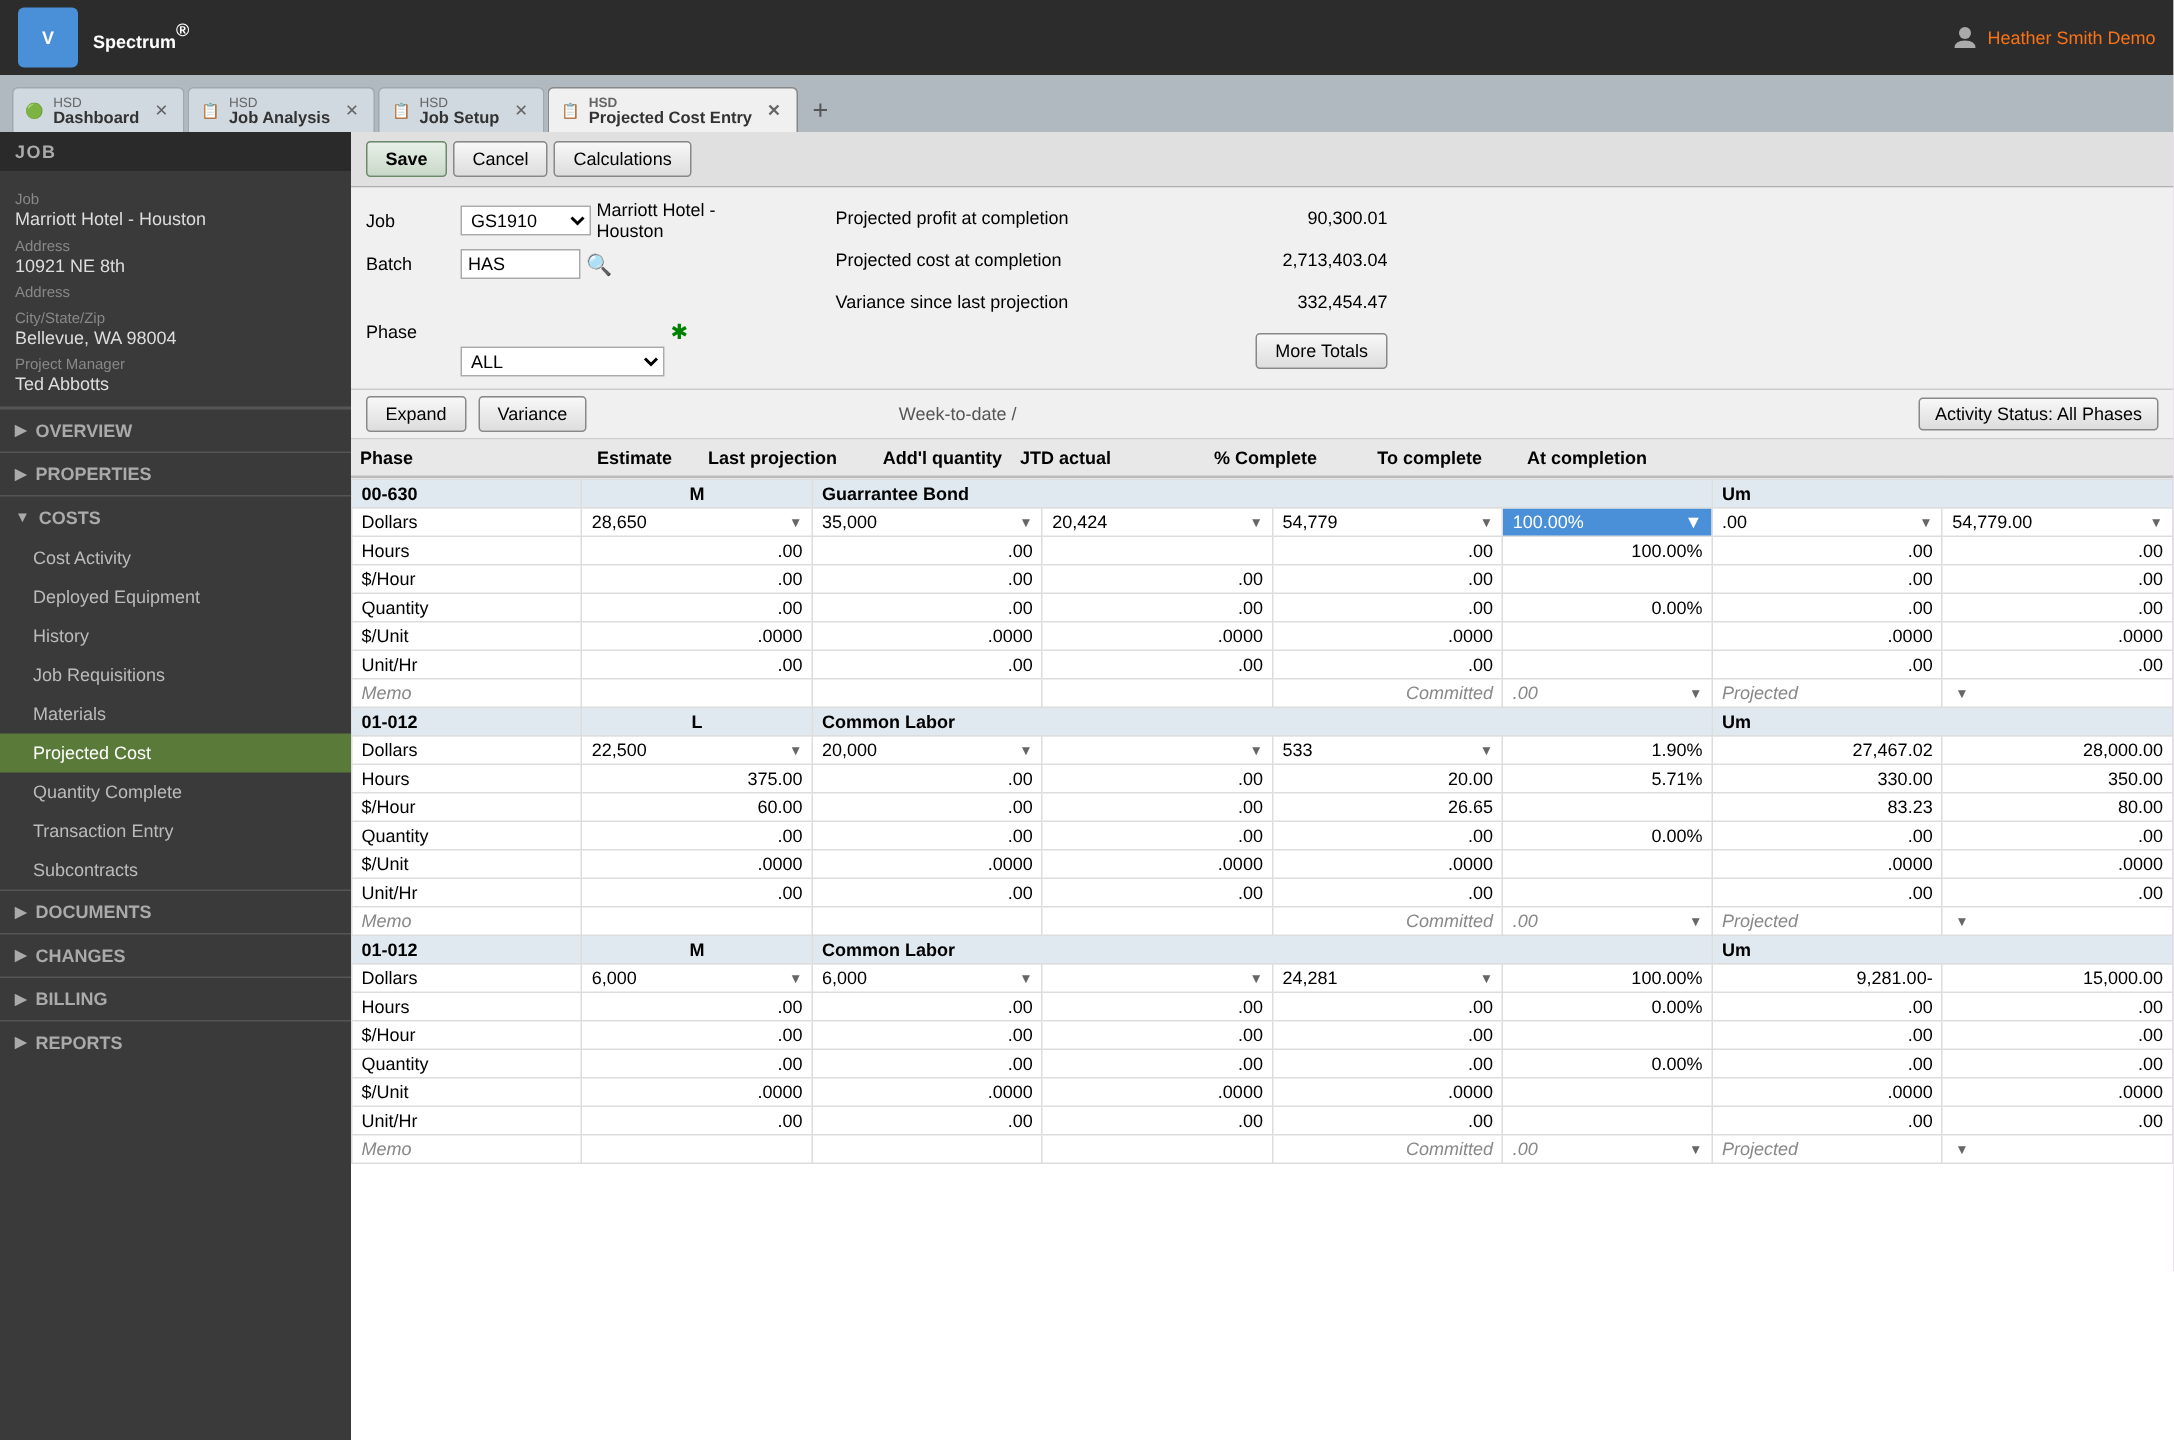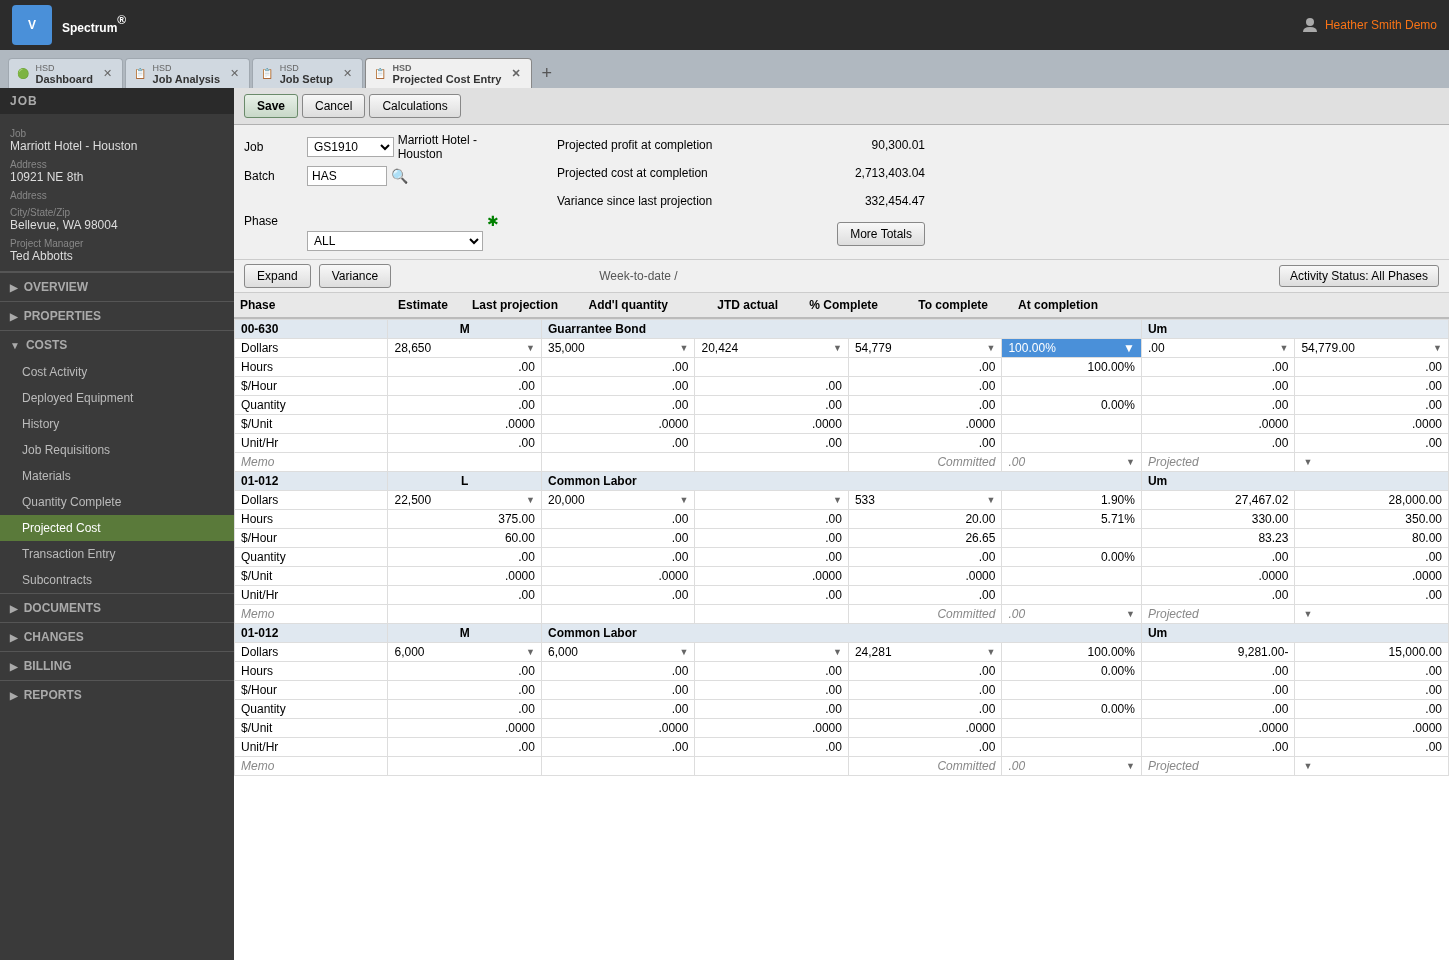--- a/index.html
+++ b/index.html
@@ -301,22 +301,22 @@
     <div class="sidebar-section">
       <div class="sidebar-section-header">
         <span class="arrow">▼</span>
         <span>COSTS</span>
       </div>
       <div class="sidebar-item">Cost Activity</div>
       <div class="sidebar-item">Deployed Equipment</div>
       <div class="sidebar-item">History</div>
       <div class="sidebar-item">Job Requisitions</div>
       <div class="sidebar-item">Materials</div>
+      <div class="sidebar-item active">Projected Cost</div>
       <div class="sidebar-item">Quantity Complete</div>
-      <div class="sidebar-item active">Projected Cost</div>
       <div class="sidebar-item">Transaction Entry</div>
       <div class="sidebar-item">Subcontracts</div>
     </div>
     <div class="sidebar-section">
       <div class="sidebar-section-header">
         <span class="arrow">▶</span>
         <span>DOCUMENTS</span>
       </div>
     </div>
     <div class="sidebar-section">
@@ -358,21 +358,21 @@
         </div>
 
         <span style="font-size:12px;">Batch</span>
         <div style="display:flex; gap:4px; align-items:center;">
           <input type="text" value="HAS" style="width: 80px; font-size: 12px; border: 1px solid rgb(170, 170, 170); padding: 2px 4px;">
           <span style="cursor:pointer; font-size:14px; color:#555;">🔍</span>
         </div>
 
         <span style="font-size:12px;">Phase</span>
         <div style="display:flex; gap:4px; align-items:center;">
-          <select style="width:176px; font-size:12px;margin-top:40px;">
+          <select style="width:136px; font-size:12px;margin-top:40px;">
             <option>ALL</option>
           </select>
           <span style="color:green; font-size:14px;">✱</span>
         </div>
       </div>
 
       <div style="display:grid; grid-template-columns: 230px 130px; gap:5px 8px; align-items:center; margin-left:30px;">
         <span>Projected profit at completion</span>
         <span style="text-align:right;">90,300.01</span>
 
@@ -393,21 +393,21 @@
       <button class="btn">Variance</button>
       <span style="margin-left:200px; font-size:12px; color:#555;">Week-to-date /</span>
       <button class="activity-status-btn">Activity Status: All Phases</button>
     </div>
 
     <div style="background:#e8e8e8; border-bottom:2px solid #bbb; display:flex; padding:3px 0;">
       <div style="width:110px; padding:2px 6px; font-weight:bold; font-size:12px; flex-shrink:0;">Phase</div>
       <div style="width:110px; padding:2px 6px; font-weight:bold; font-size:12px; flex-shrink:0; text-align:right;">Estimate</div>
       <div style="width:110px; padding:2px 6px; font-weight:bold; font-size:12px; flex-shrink:0; text-align:right;">Last projection</div>
       <div style="width:110px; padding:2px 6px; font-weight:bold; font-size:12px; flex-shrink:0; text-align:right;">Add'l quantity</div>
-      <div style="width:110px; padding:2px 6px; font-weight:bold; font-size:12px; flex-shrink:0; text-align:right;">JTD actual</div>
+      <div style="width:110px; padding:2px 6px; font-weight:bold; font-size:12px; flex-shrink:0; ">JTD actual</div>
       <div style="width:100px; padding:2px 6px; font-weight:bold; font-size:12px; flex-shrink:0; text-align:right;">% Complete</div>
       <div style="width:110px; padding:2px 6px; font-weight:bold; font-size:12px; flex-shrink:0; text-align:right;">To complete</div>
       <div style="width:110px; padding:2px 6px; font-weight:bold; font-size:12px; flex-shrink:0; text-align:right;">At completion</div>
       <div style="width:16px; flex-shrink:0;"></div>
     </div>
 
     <div class="table-container">
       <table>
         <tbody>
 

